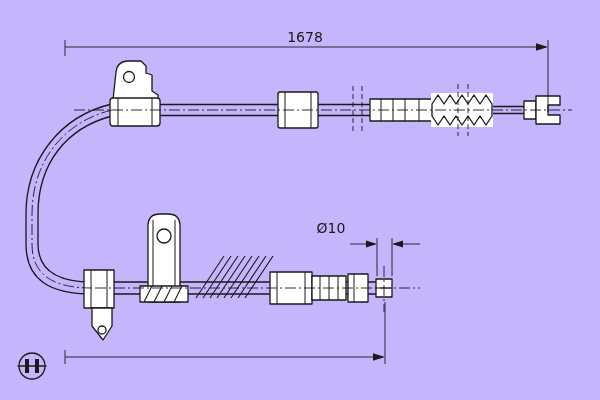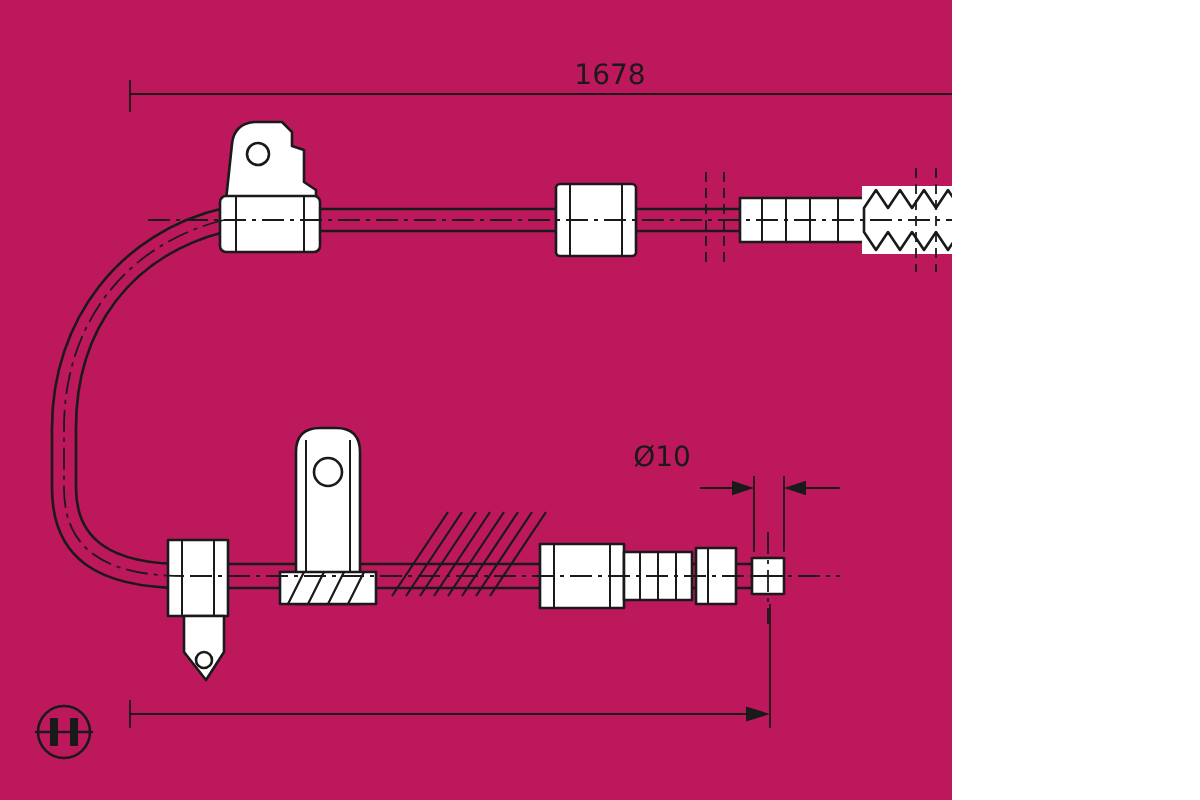--- a/index.html
+++ b/index.html
@@ -1,16 +1,16 @@
 <!DOCTYPE html>
 <html><head>
 <meta charset="utf-8">
 <style>
   html,body{margin:0;padding:0;background:#ffffff;}
-  .stage{position:relative;width:476px;height:400px;background:#be185d;overflow:hidden;
+  .stage{position:relative;width:600px;height:400px;background:#c4b5fd;overflow:hidden;
          font-family:"DejaVu Sans", sans-serif;}
   svg{display:block;}
   .ln{stroke:#1a1a1a;stroke-width:1.3;fill:none;stroke-linejoin:round;stroke-linecap:round;}
   .part{stroke:#1a1a1a;stroke-width:1.3;fill:#ffffff;stroke-linejoin:round;}
   .mask{fill:#ffffff;stroke:none;}
   .detail{stroke:#1a1a1a;stroke-width:1;fill:none;}
   .center{stroke:#1a1a1a;stroke-width:0.9;fill:none;stroke-dasharray:11 3 2 3;}
   .brk{stroke:#1a1a1a;stroke-width:0.9;fill:none;stroke-dasharray:5 3;}
   .dim{stroke:#1a1a1a;stroke-width:0.9;fill:none;}
   .arrow{fill:#1a1a1a;stroke:none;}

